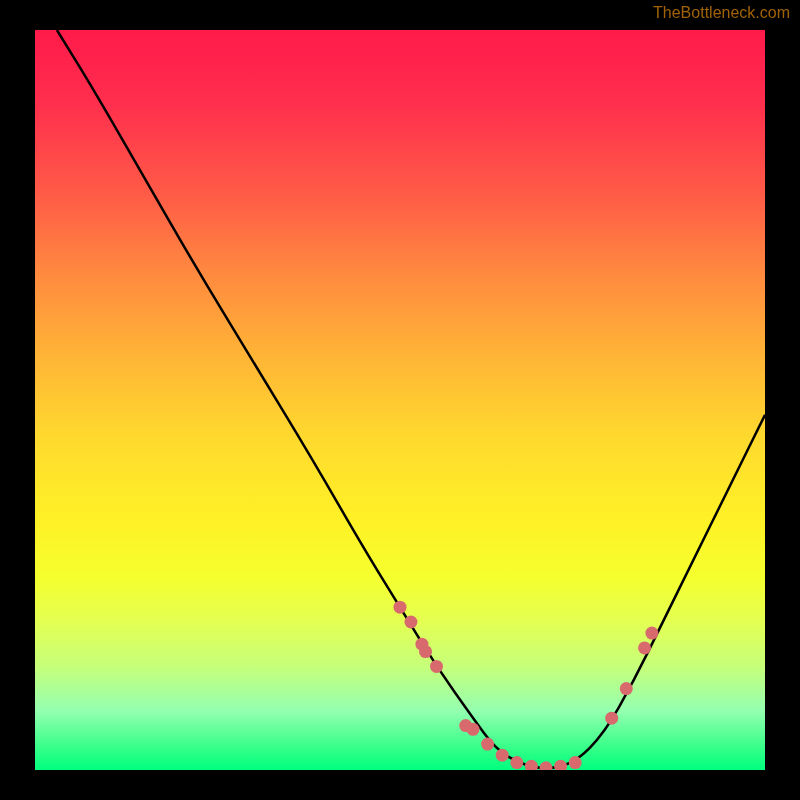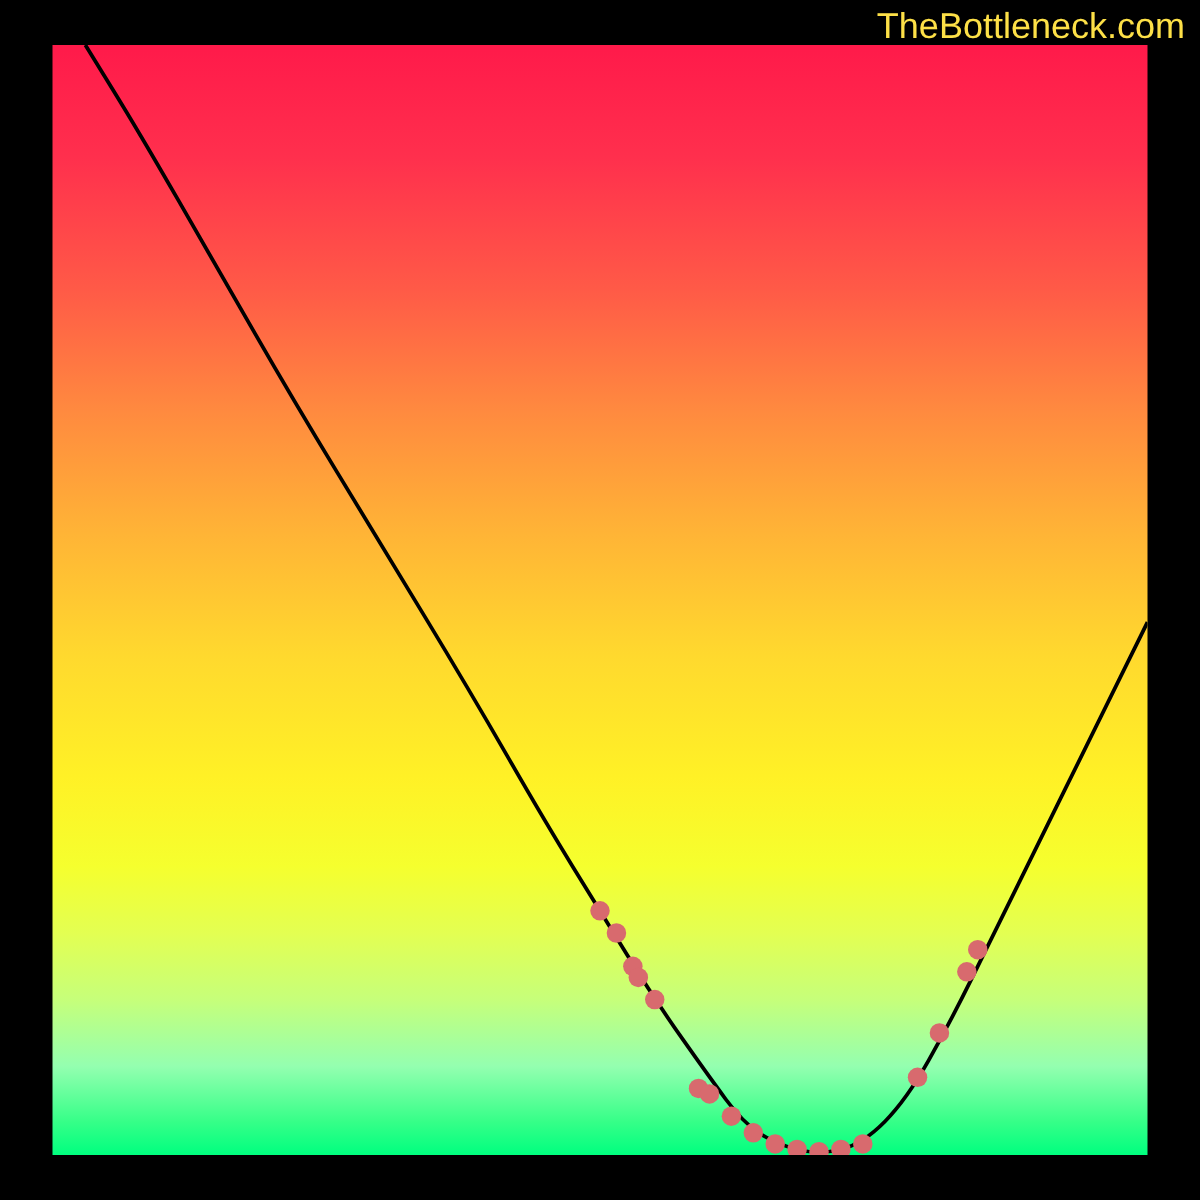--- a/index.html
+++ b/index.html
@@ -8,22 +8,22 @@
     height: 800px;
     background: #000;
     position: relative;
     font-family: Arial, sans-serif;
     overflow: hidden;
   }
   .watermark {
     position: absolute;
     top: 4px;
     right: 10px;
-    color: #fde047;
-    font-size: 24px;
+    color: #a16207;
+    font-size: 16px;
     font-weight: 500;
     z-index: 10;
   }
   .plot {
     position: absolute;
     left: 35px;
     top: 30px;
     width: 730px;
     height: 740px;
   }

